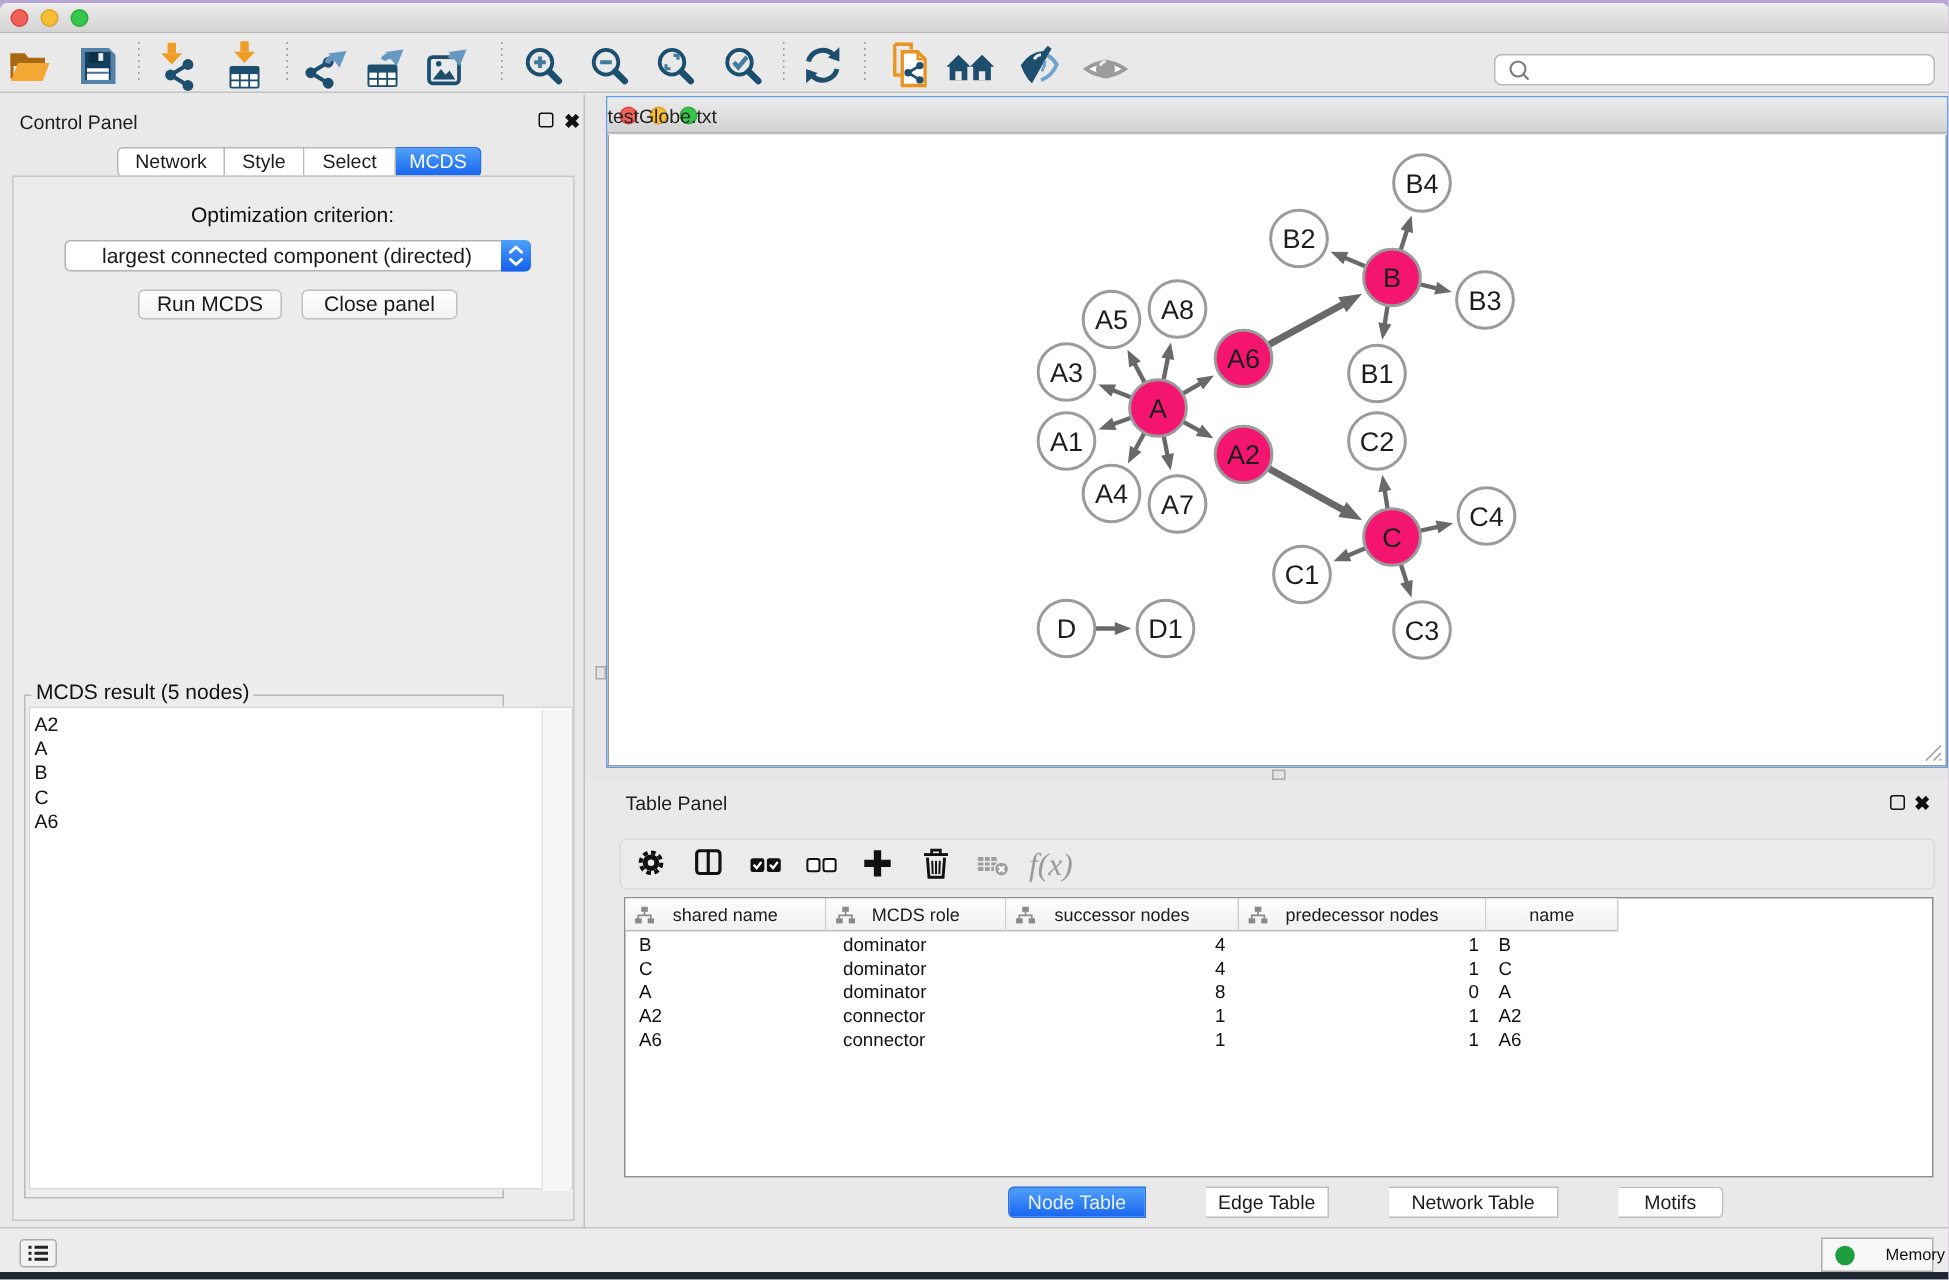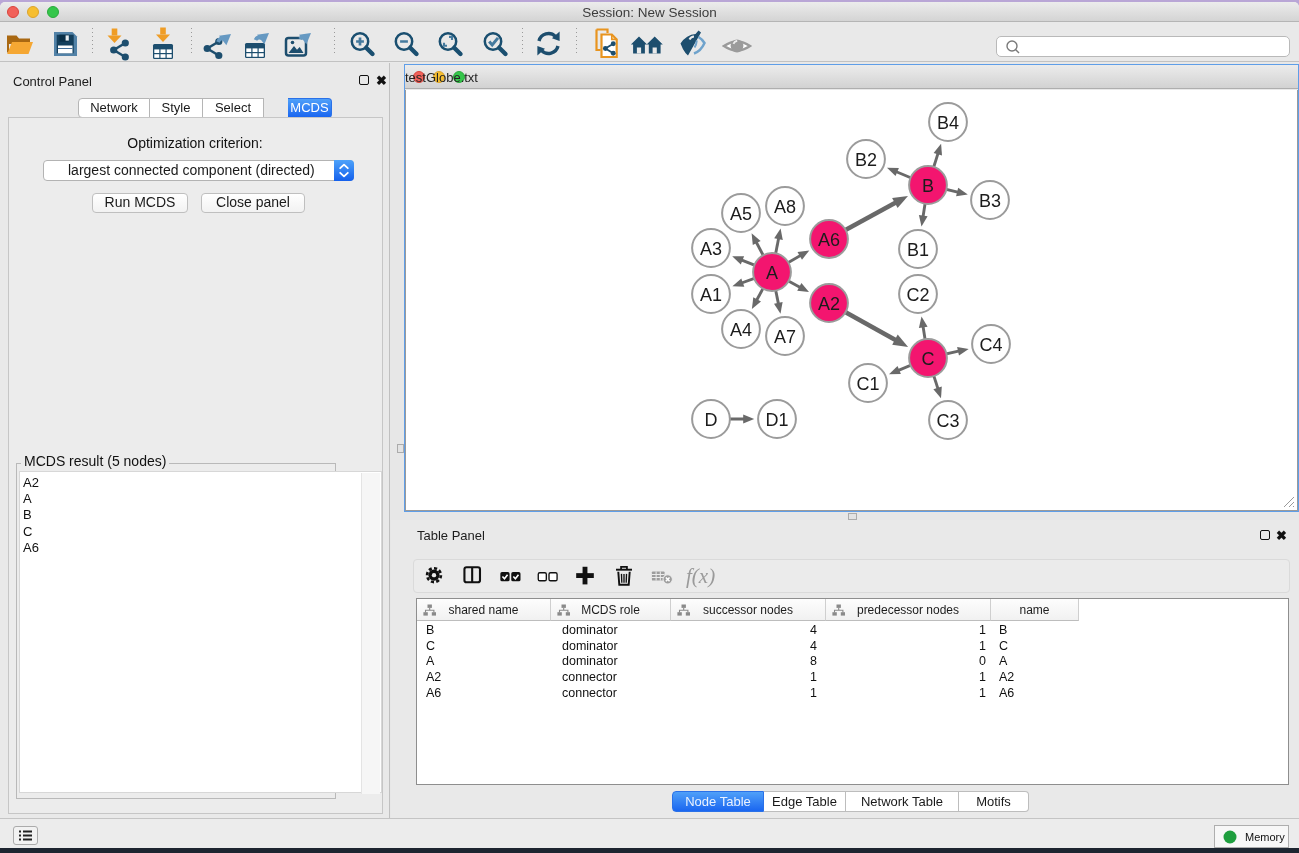--- a/index.html
+++ b/index.html
@@ -56,21 +56,20 @@
 #memorybtn { position:absolute; left:1214px; top:6px; width:75px; height:23px; background:#f7f7f7; border:1px solid #aeaeae; font-size:11px; color:#111; }
 #listbtn { position:absolute; left:13px; top:7px; width:25px; height:19px; background:#f2f2f2; border:1px solid #ababab; border-radius:3px; }
 </style>
 </head>
 <body>
 <div id="win">
   <div id="titlebar">
     <div class="tl" style="left:7px; background:#f1615a; border:0.5px solid #d9443c;"></div>
     <div class="tl" style="left:27px; background:#f6be30; border:0.5px solid #dca32b;"></div>
     <div class="tl" style="left:47px; background:#35c64b; border:0.5px solid #2aa93c;"></div>
-    <div id="titletext">Session: New Session</div>
   </div>
   <div id="toolbar">
     <div class="tsep" style="left:92px;"></div>
     <div class="tsep" style="left:191px;"></div>
     <div class="tsep" style="left:334px;"></div>
     <div class="tsep" style="left:522px;"></div>
     <div class="tsep" style="left:576px;"></div>
     <svg class="tbi" style="left:3px; top:4px;" width="34" height="34">
         <path d="M4,8.5 h9.5 l2.5,3 H27 v5.5 H4 z" fill="#a96812"></path>
         <path d="M4,8.5 v17 h2 v-8 z" fill="#a96812"></path>
@@ -194,21 +193,21 @@
   </div>
   <div id="main">
     <div id="cpanel">
       <div class="paneltitle abs" style="left:13px; top:11px;">Control Panel</div>
       <div class="sqico" style="left:359px; top:12px;"></div>
       <div class="xico" style="left:376px; top:13px;">✖</div>
       <div class="tabrow" style="left:78px; top:35px;">
         <div class="tab first" style="width:72px;">Network</div>
         <div class="tab" style="width:53px;">Style</div>
         <div class="tab" style="width:61px;">Select</div>
-        <div class="tab last sel" style="width:44px;margin-left:24px;">MCDS</div>
+        <div class="tab last sel" style="width:57px;">MCDS</div>
       </div>
       <div id="cpcontent"></div>
       <div class="abs" style="left:0; top:72px; width:390px; text-align:center; font-size:14px; color:#111;">Optimization criterion:</div>
       <div id="dropdown">largest connected component (directed)
         <div id="ddbtn"><svg width="20" height="21">
               <path d="M6.2 8.2 L10 4.6 L13.8 8.2" fill="none" stroke="#fff" stroke-width="1.8" stroke-linecap="round" stroke-linejoin="round"></path>
               <path d="M6.2 12.8 L10 16.4 L13.8 12.8" fill="none" stroke="#fff" stroke-width="1.8" stroke-linecap="round" stroke-linejoin="round"></path>
             </svg></div>
       </div>
       <div class="btn" style="left:92px; top:130px; width:96px;">Run MCDS</div>
@@ -455,21 +454,21 @@
             <span class="cell" style="left:582px;">A2</span>
           </div>
         <div class="trow" style="left:0; top:86px; width:100%;">
             <span class="cell" style="left:9px;">A6</span>
             <span class="cell" style="left:145px;">connector</span>
             <span class="cell num" style="left:300px; width:100px;">1</span>
             <span class="cell num" style="left:469px; width:100px;">1</span>
             <span class="cell" style="left:582px;">A6</span>
           </div>
       </div>
-      <div class="btabs" style="left:281px; top:271px;">
+      <div class="btabs" style="left:281px; top:271px;gap:40px;">
         <div class="btab first sel" style="width:92px;">Node Table</div>
         <div class="btab" style="width:82px;">Edge Table</div>
         <div class="btab" style="width:113px;">Network Table</div>
         <div class="btab last" style="width:70px;">Motifs</div>
       </div>
     </div>
   </div>
   <div id="statusbar">
     <div id="listbtn"><svg width="23" height="17">
           <g stroke="#222" stroke-width="2">
@@ -478,17 +477,17 @@
             <line x1="5" y1="8.5" x2="7" y2="8.5"></line>
             <line x1="9" y1="8.5" x2="18" y2="8.5"></line>
             <line x1="5" y1="12.5" x2="7" y2="12.5"></line>
             <line x1="9" y1="12.5" x2="18" y2="12.5"></line>
           </g>
         </svg></div>
     <div id="memorybtn">
         <svg width="14" height="14" style="position:absolute;left:8px;top:4px;">
           <circle cx="7" cy="7" r="6.5" fill="#1e9e3e"></circle>
         </svg>
-        <span style="position:absolute;left:30px;top:5px;">Memory</span>
+        <span style="position:absolute;left:42px;top:5px;">Memory</span>
       </div>
   </div>
 </div>
 <div id="deskbottom"></div>
 
 </body></html>

